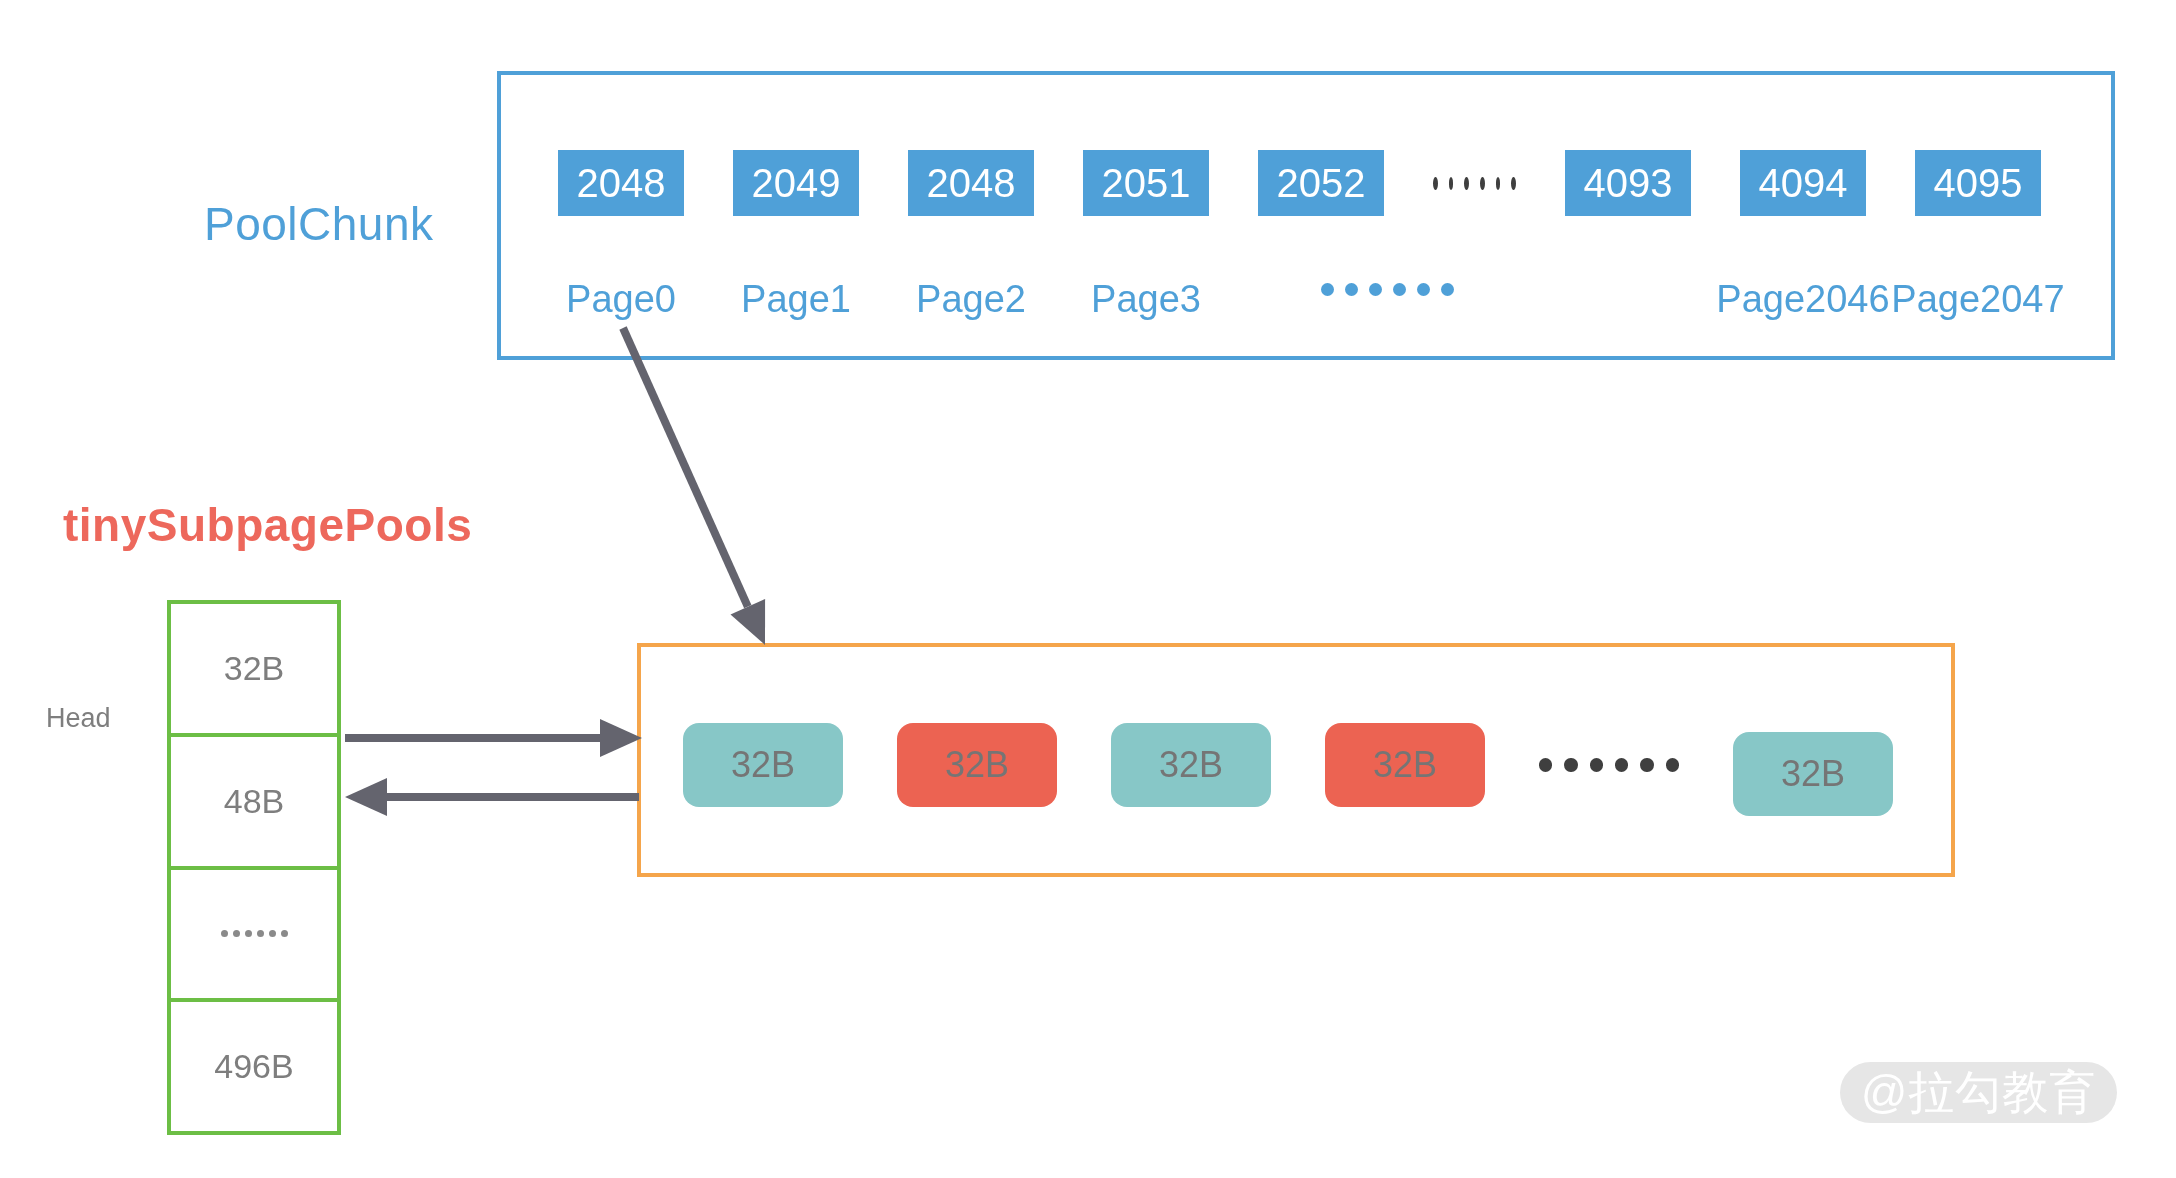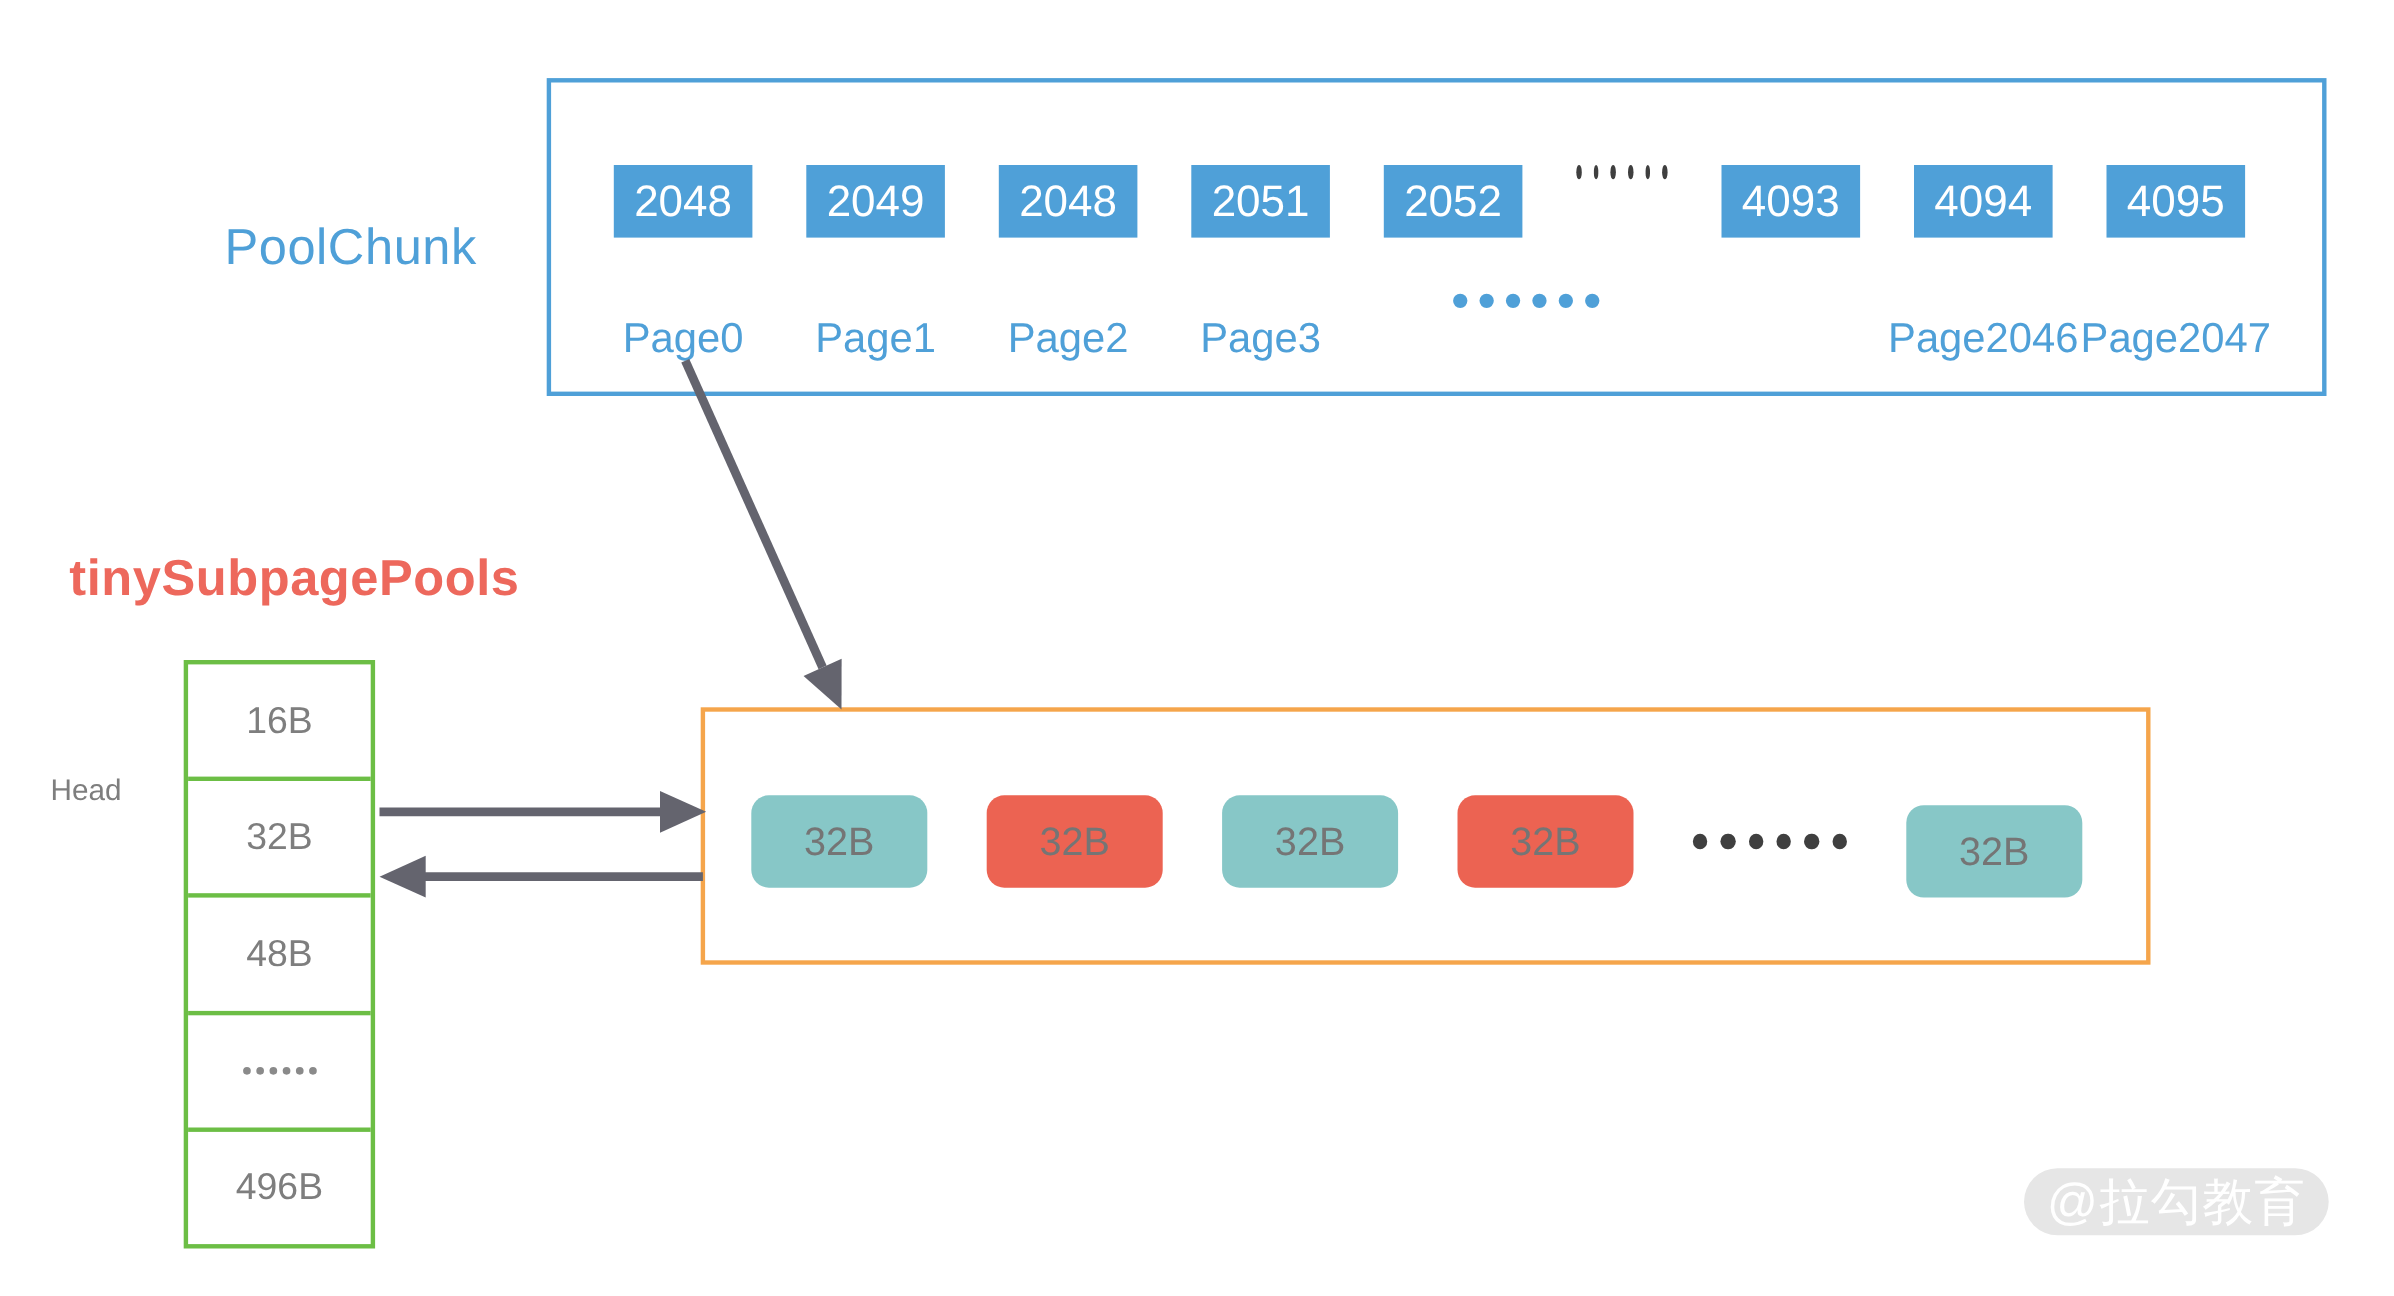--- a/index.html
+++ b/index.html
@@ -14,21 +14,21 @@
 
   .arrow-layer{position:absolute;left:0;top:0;width:2176px;height:1178px;pointer-events:none;z-index:5;}
 
   .title{position:absolute;font-weight:500;font-size:46px;letter-spacing:0.5px;white-space:nowrap;}
   .poolchunk-title{left:204px;top:185px;color:var(--blue);margin-top:12px;}
   .tiny-title{left:63px;top:498px;color:var(--red_label);font-weight:600;}
   .subpage-title{left:865px;top:548px;color:var(--orange);}
 
   
   .poolchunk-box{position:absolute;left:497px;top:71px;width:1618px;height:289px;border:4px solid var(--blue);background:#fff;}
-  .chunk-row{position:absolute;left:57px;display:flex;gap:49px;align-items:flex-start;}
+  .chunk-row{position:absolute;left:57px;display:flex;gap:49px;align-items:center;}
   .cells-row{top:75px;height:66px;}
   .pages-row{top:192px;height:44px;}
   .chunk-cell{width:126px;height:66px;background:var(--blue);color:#ffffff;font-size:40px;display:flex;align-items:center;justify-content:center;}
   .dots-col{width:83px;display:flex;align-items:center;justify-content:center;gap:11px;}
   .page-col{width:126px;display:flex;align-items:center;justify-content:center;margin-top:20px;}
   .page-col span{color:var(--blue);font-size:38px;font-weight:500;white-space:nowrap;}
   .bluedots-col{width:258px;display:flex;align-items:center;justify-content:center;gap:11px;}
 
   .dot{border-radius:50%;display:inline-block;}
   .dot.dark{width:13px;height:13px;background:var(--dot_dark);}
@@ -123,21 +123,20 @@
         </div>
         <div class="page-col">
           <span>Page2047</span>
         </div>
       </div>
   </div>
 
   <div class="title tiny-title">tinySubpagePools</div>
   <div class="head-label">Head</div>
   <div class="green-table" id="tiny-table">
-      <div class="trow">16B</div>
       <div class="trow">32B</div>
       <div class="trow">48B</div>
       <div class="trow">
         <div class="trow-dots">
           <span class="dot tiny"></span>
           <span class="dot tiny"></span>
           <span class="dot tiny"></span>
           <span class="dot tiny"></span>
           <span class="dot tiny"></span>
           <span class="dot tiny"></span>

